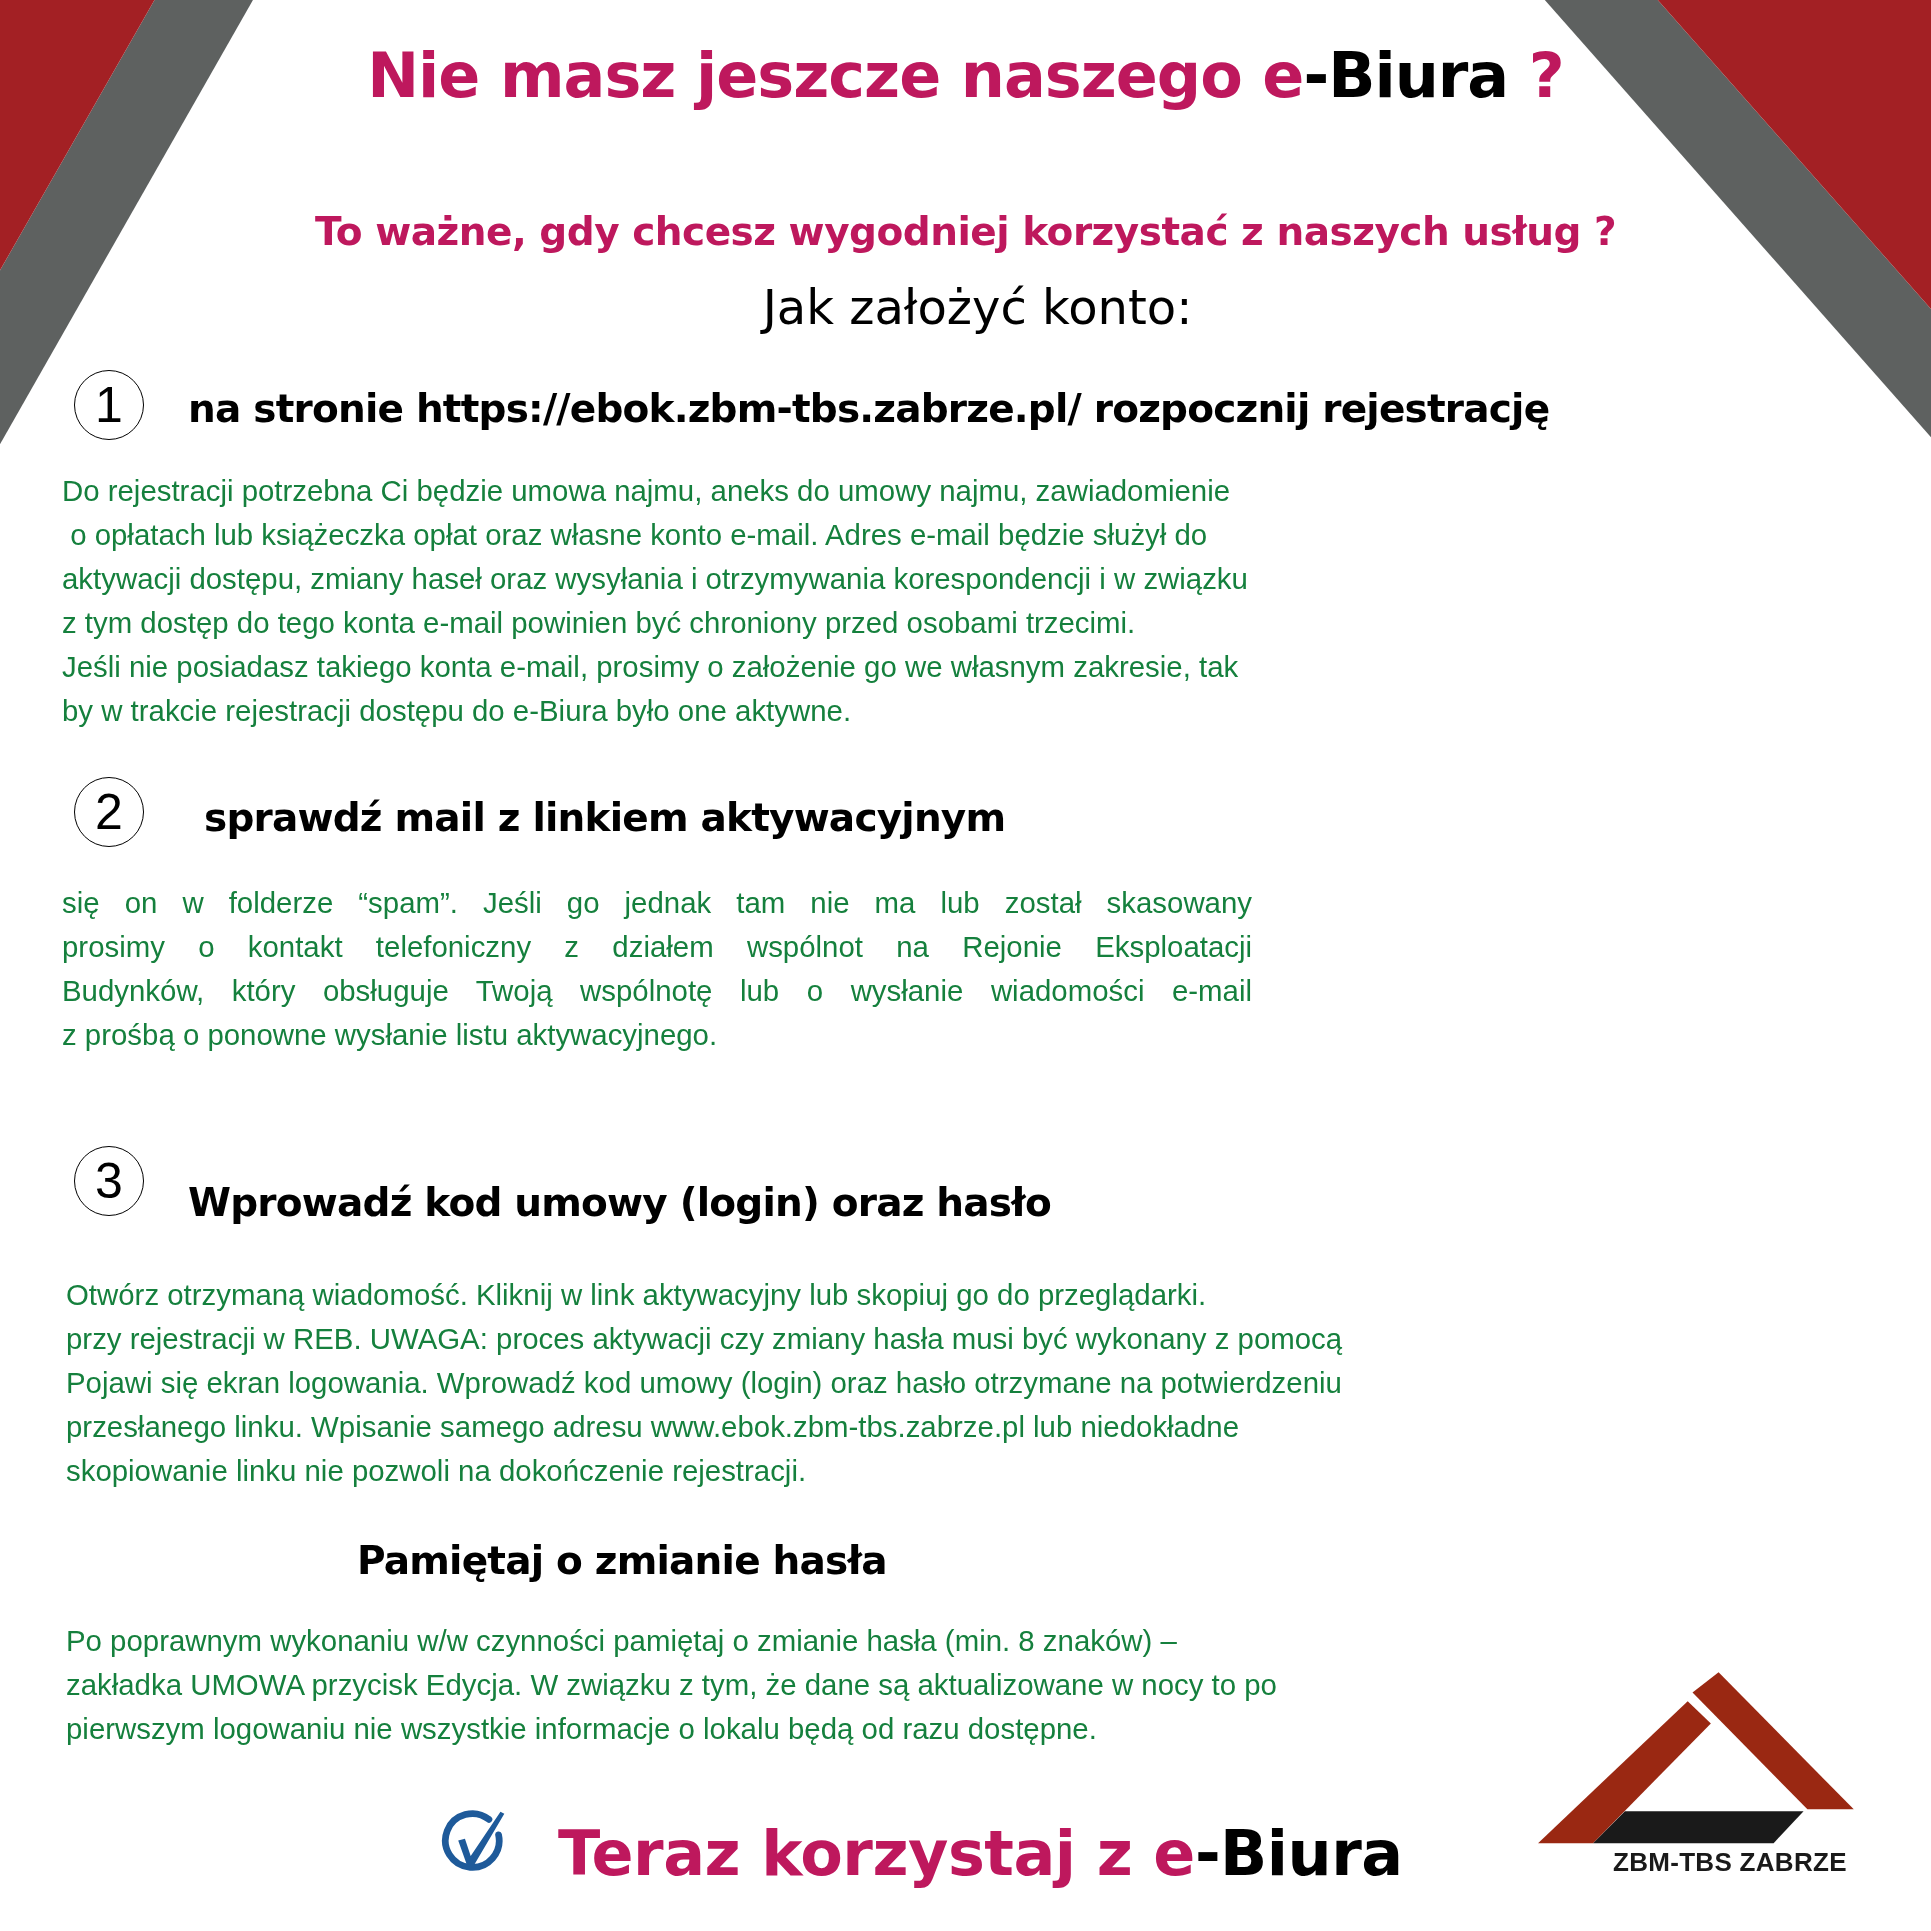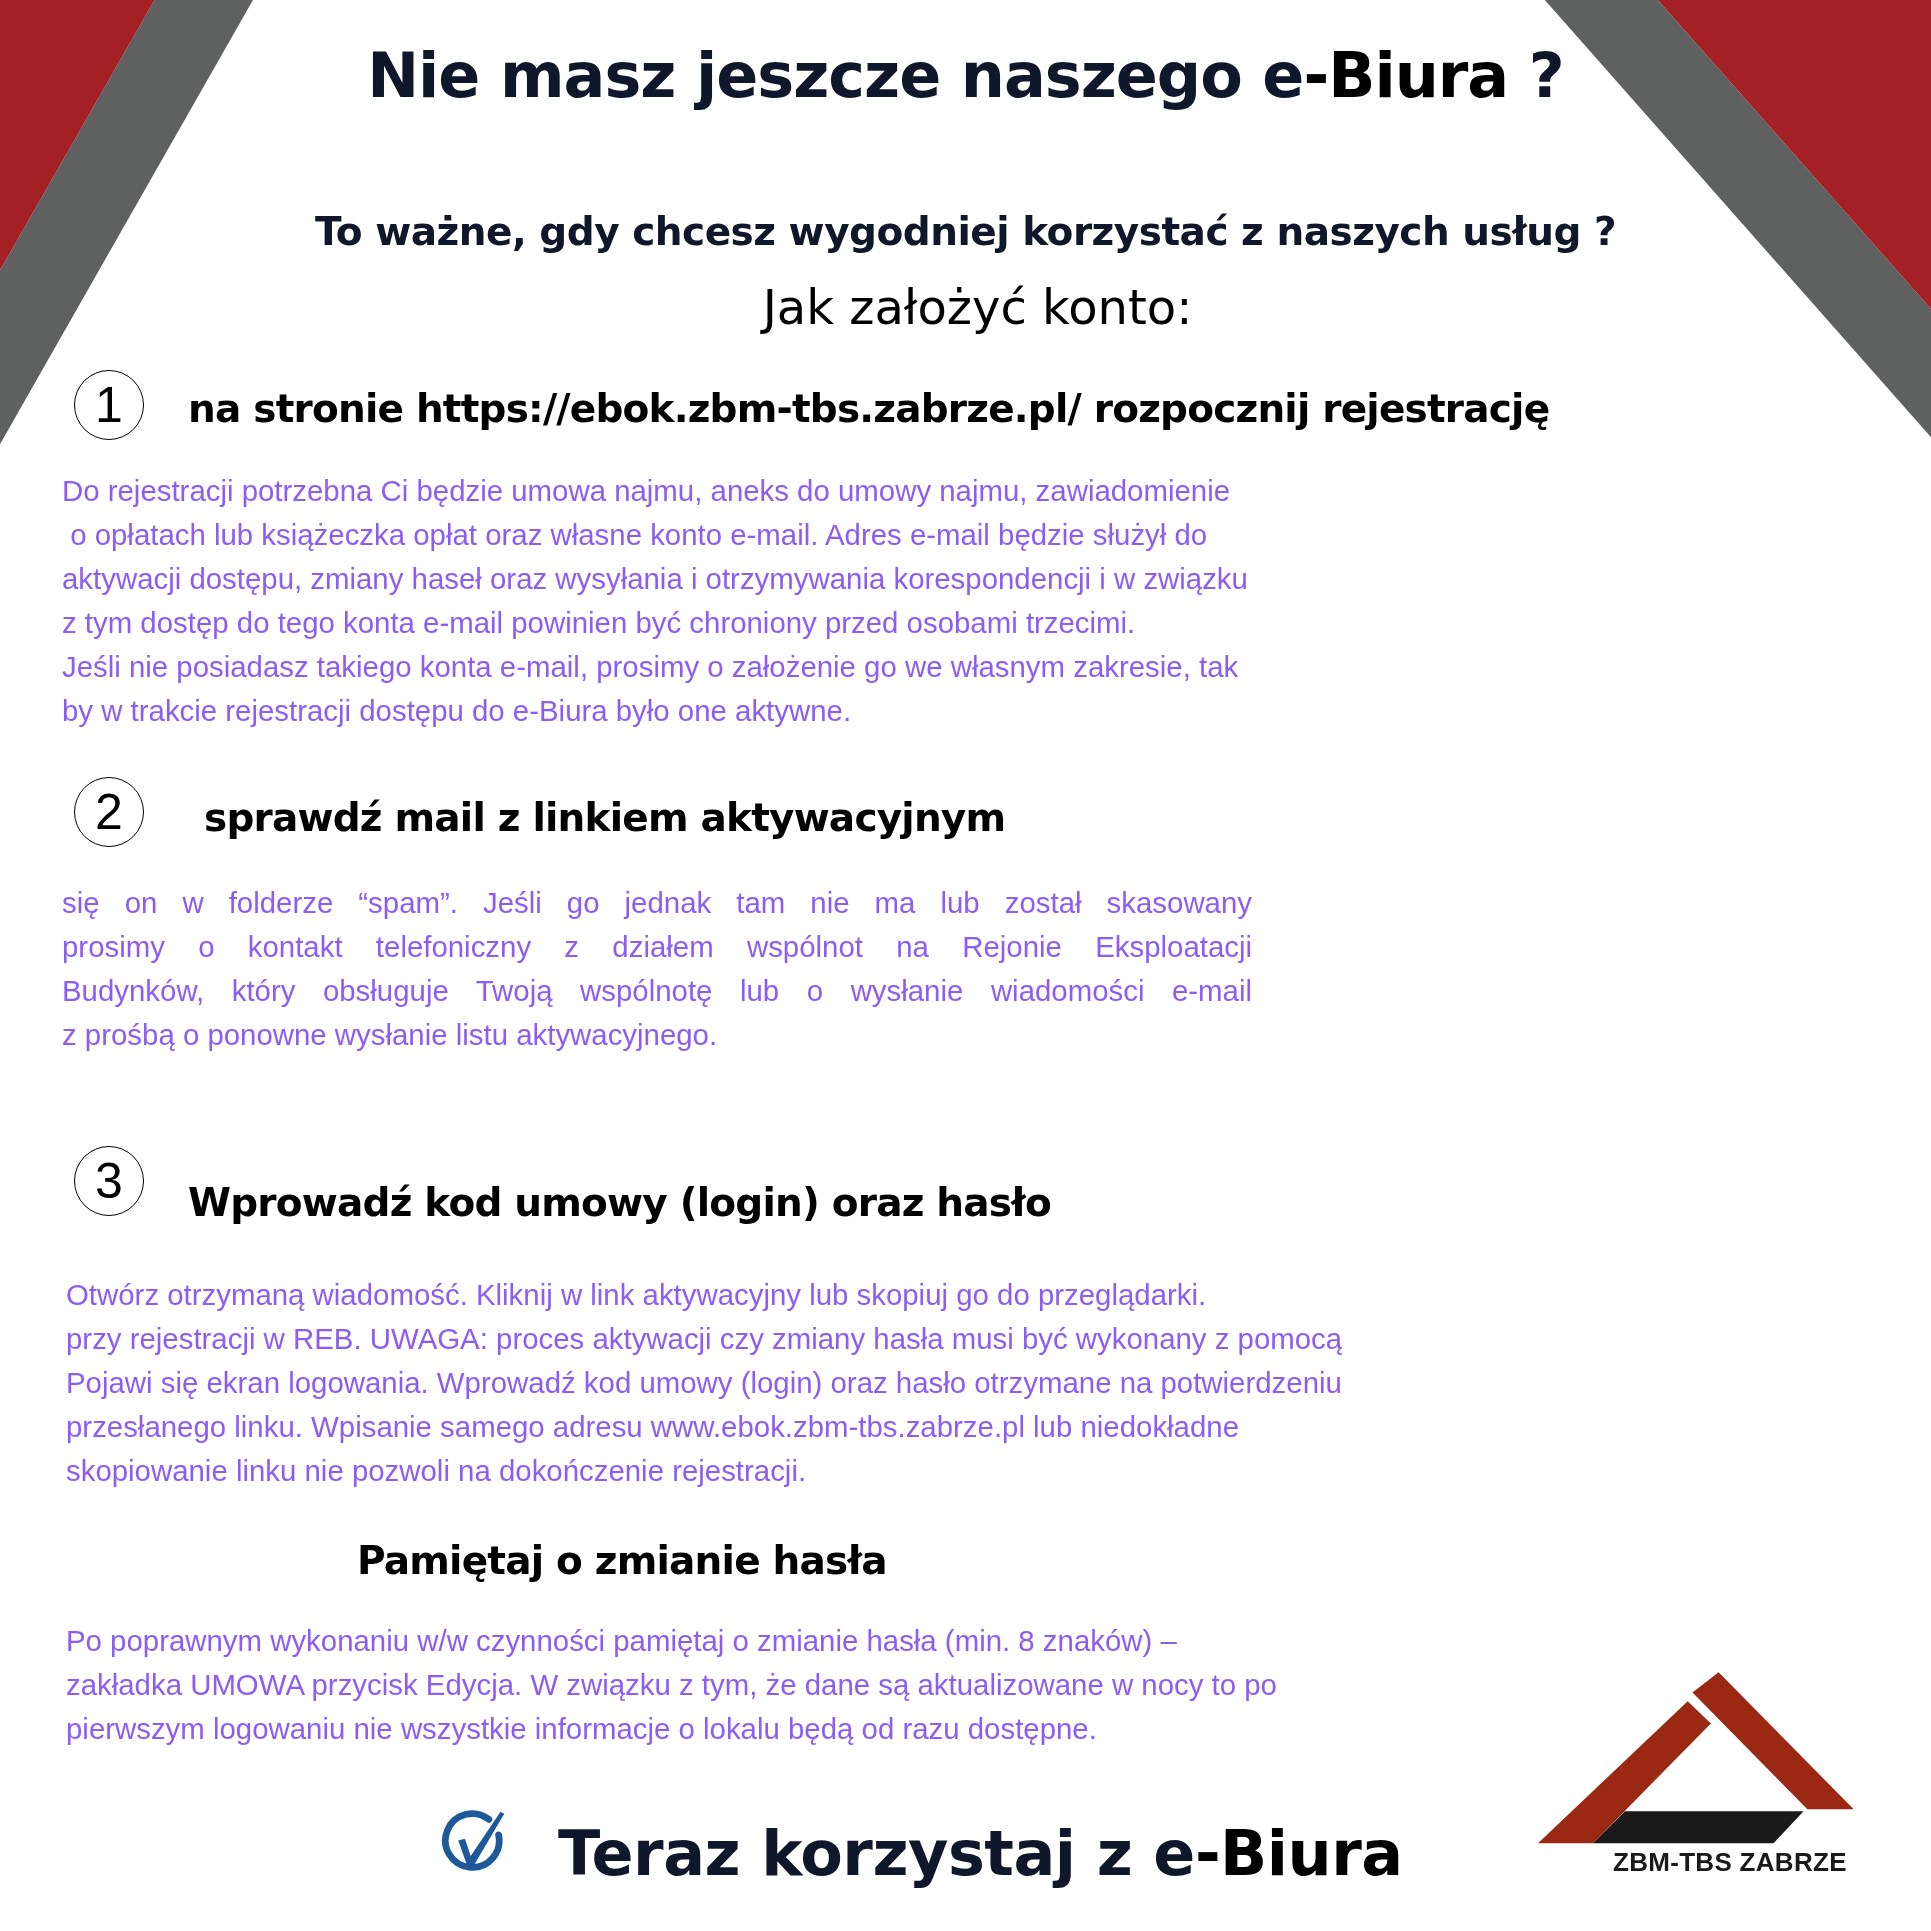--- a/index.html
+++ b/index.html
@@ -1,26 +1,26 @@
 <!DOCTYPE html>
 <html><head>
 <meta charset="utf-8">
 <style>
   html, body { margin:0; padding:0; }
   body { width:1931px; height:1931px; position:relative; overflow:hidden; background:#ffffff; font-family:"DejaVu Sans", sans-serif; color:#111; }
   .deco { position:absolute; left:0; top:0; width:1931px; height:1931px; pointer-events:none; }
   .abs { position:absolute; white-space:nowrap; }
   .title { left:0; width:1931px; text-align:center; top:37px; font-size:62px; font-weight:bold; letter-spacing:-1px; line-height:77px; }
   .subtitle { left:0; width:1931px; text-align:center; top:160px; font-size:39px; font-weight:bold; line-height:48px; letter-spacing:-0.5px;margin-top:48px; }
-  .red { color:#0f172a; }
+  .red { color:#be185d; }
   .blk { color:#000; }
   .how { left:0; width:1931px; text-align:center; top:278px; font-size:48px; font-weight:normal; line-height:58px; font-family:"DejaVu Sans", sans-serif; letter-spacing:0px; color:#000;padding-left:12px; }
   .circle { position:absolute; width:70px; height:70px; border:1.9px solid #000; border-radius:50%; box-sizing:border-box; display:flex; align-items:center; justify-content:center; font-family:"Liberation Sans", sans-serif; font-size:50px; color:#000; line-height:1; }
   .step-h { position:absolute; font-size:39px; font-weight:bold; color:#000; white-space:nowrap; line-height:48px; letter-spacing:-0.8px; }
-  .body { position:absolute; font-family:"Liberation Sans", sans-serif; font-size:29.4px; line-height:44px; color:#8b5cf6; }
+  .body { position:absolute; font-family:"Liberation Sans", sans-serif; font-size:29.4px; line-height:44px; color:#15803d; }
   .body .ln { display:block; white-space:pre; }
   .justify .ln { text-align:justify; text-align-last:justify; white-space:normal; }
   .justify .ln.last { text-align-last:left; }
   .cta { position:absolute; top:1809px; left:558px; font-size:62px; font-weight:bold; line-height:62px; white-space:nowrap; letter-spacing:-0.5px;margin-top:14px; }
   .logo-text { position:absolute; left:1613px; top:1847px; font-family:"Liberation Sans", sans-serif; font-weight:bold; font-size:26px; color:#1a1a1a; white-space:nowrap; letter-spacing:0.3px; }
 </style>
 </head>
 <body>
 
 <svg class="deco" viewBox="0 0 2000 2000" xmlns="http://www.w3.org/2000/svg">

